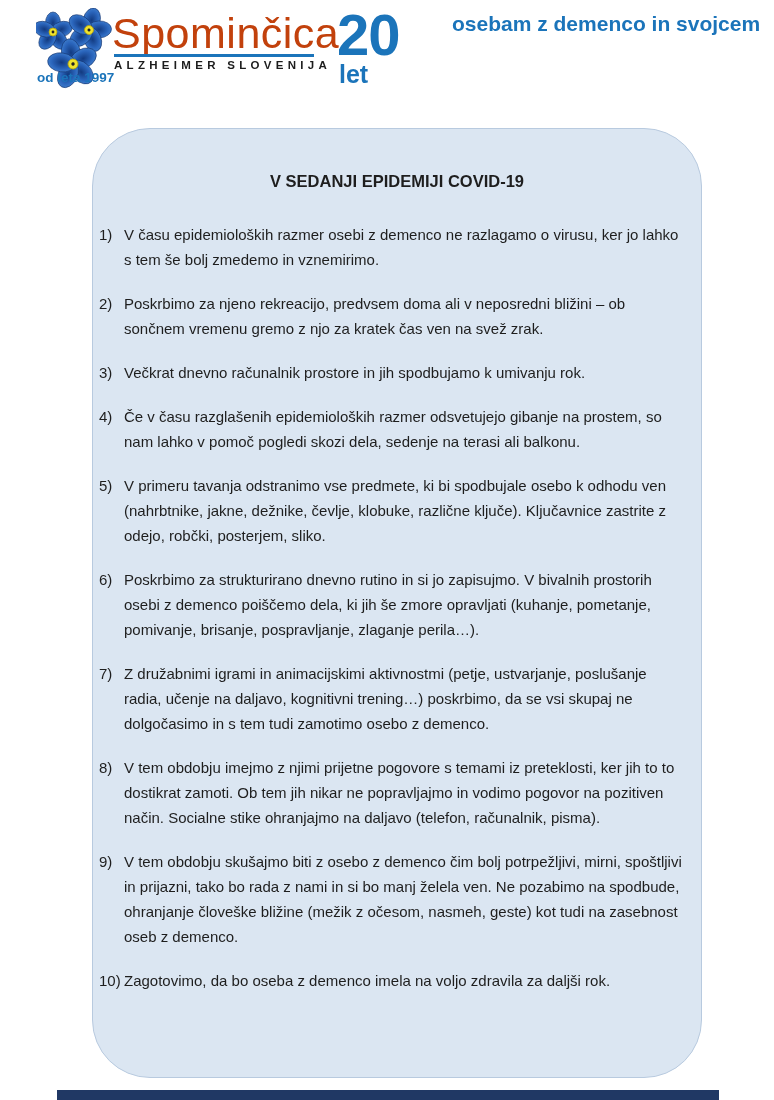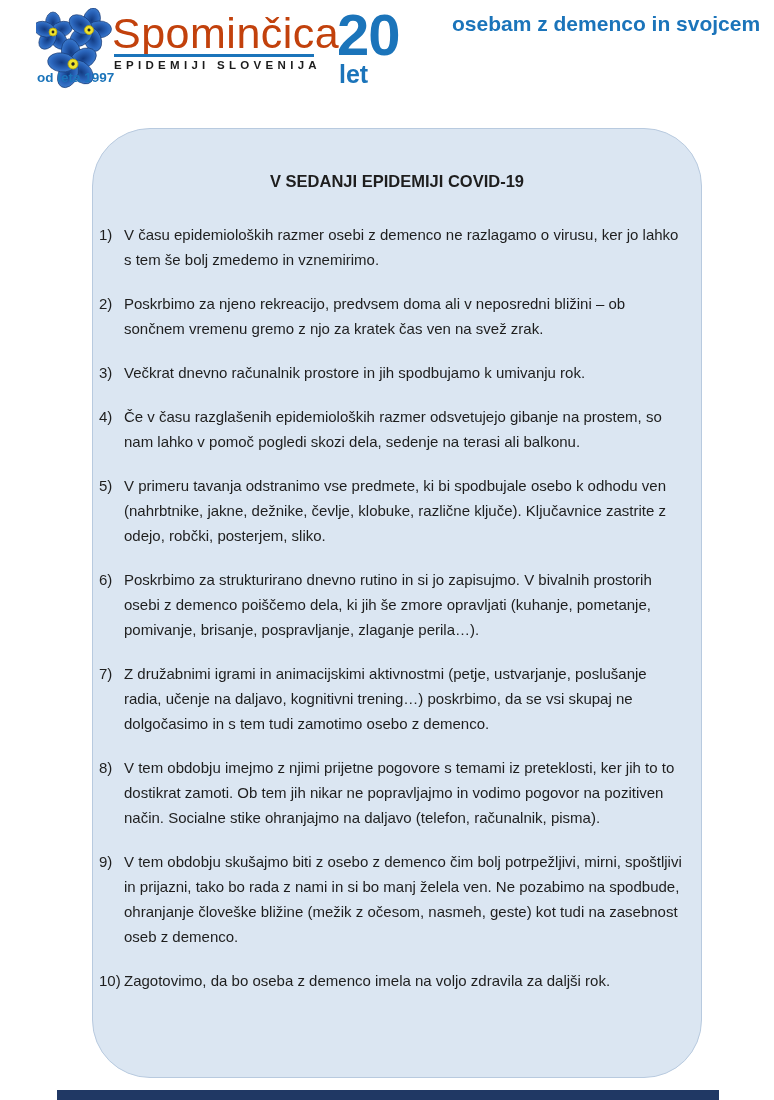--- a/index.html
+++ b/index.html
@@ -131,21 +131,21 @@
         <ellipse rx="9.5" ry="14" transform="rotate(216) translate(0,-11.5)"></ellipse>
         <ellipse rx="9.5" ry="14" transform="rotate(288) translate(0,-11.5)"></ellipse>
       </g>
       <circle r="5" fill="#f0e32d" stroke="#b7a40e" stroke-width="0.8"></circle>
       <circle r="1.7" fill="#222"></circle>
     </g>
   </svg>
 
   <div class="brand">Spominčica</div>
   <div class="brand-rule" style="background: rgb(27, 116, 186);"></div>
-  <div class="brand-sub">EPIDEMIJI SLOVENIJA</div>
+  <div class="brand-sub">ALZHEIMER SLOVENIJA</div>
   <div class="since" style="color: rgb(27, 116, 186); text-align: right;">od leta 1997</div>
   <div class="badge-20" style="color: rgb(27, 116, 186);">20</div>
   <div class="badge-let" style="color: rgb(27, 116, 186);">let</div>
 
   <div class="tagline" style="color: rgb(27, 116, 186);">
     <div>osebam z demenco in svojcem</div>
   </div>
 
   <div class="panel">
     <div class="panel-title">

